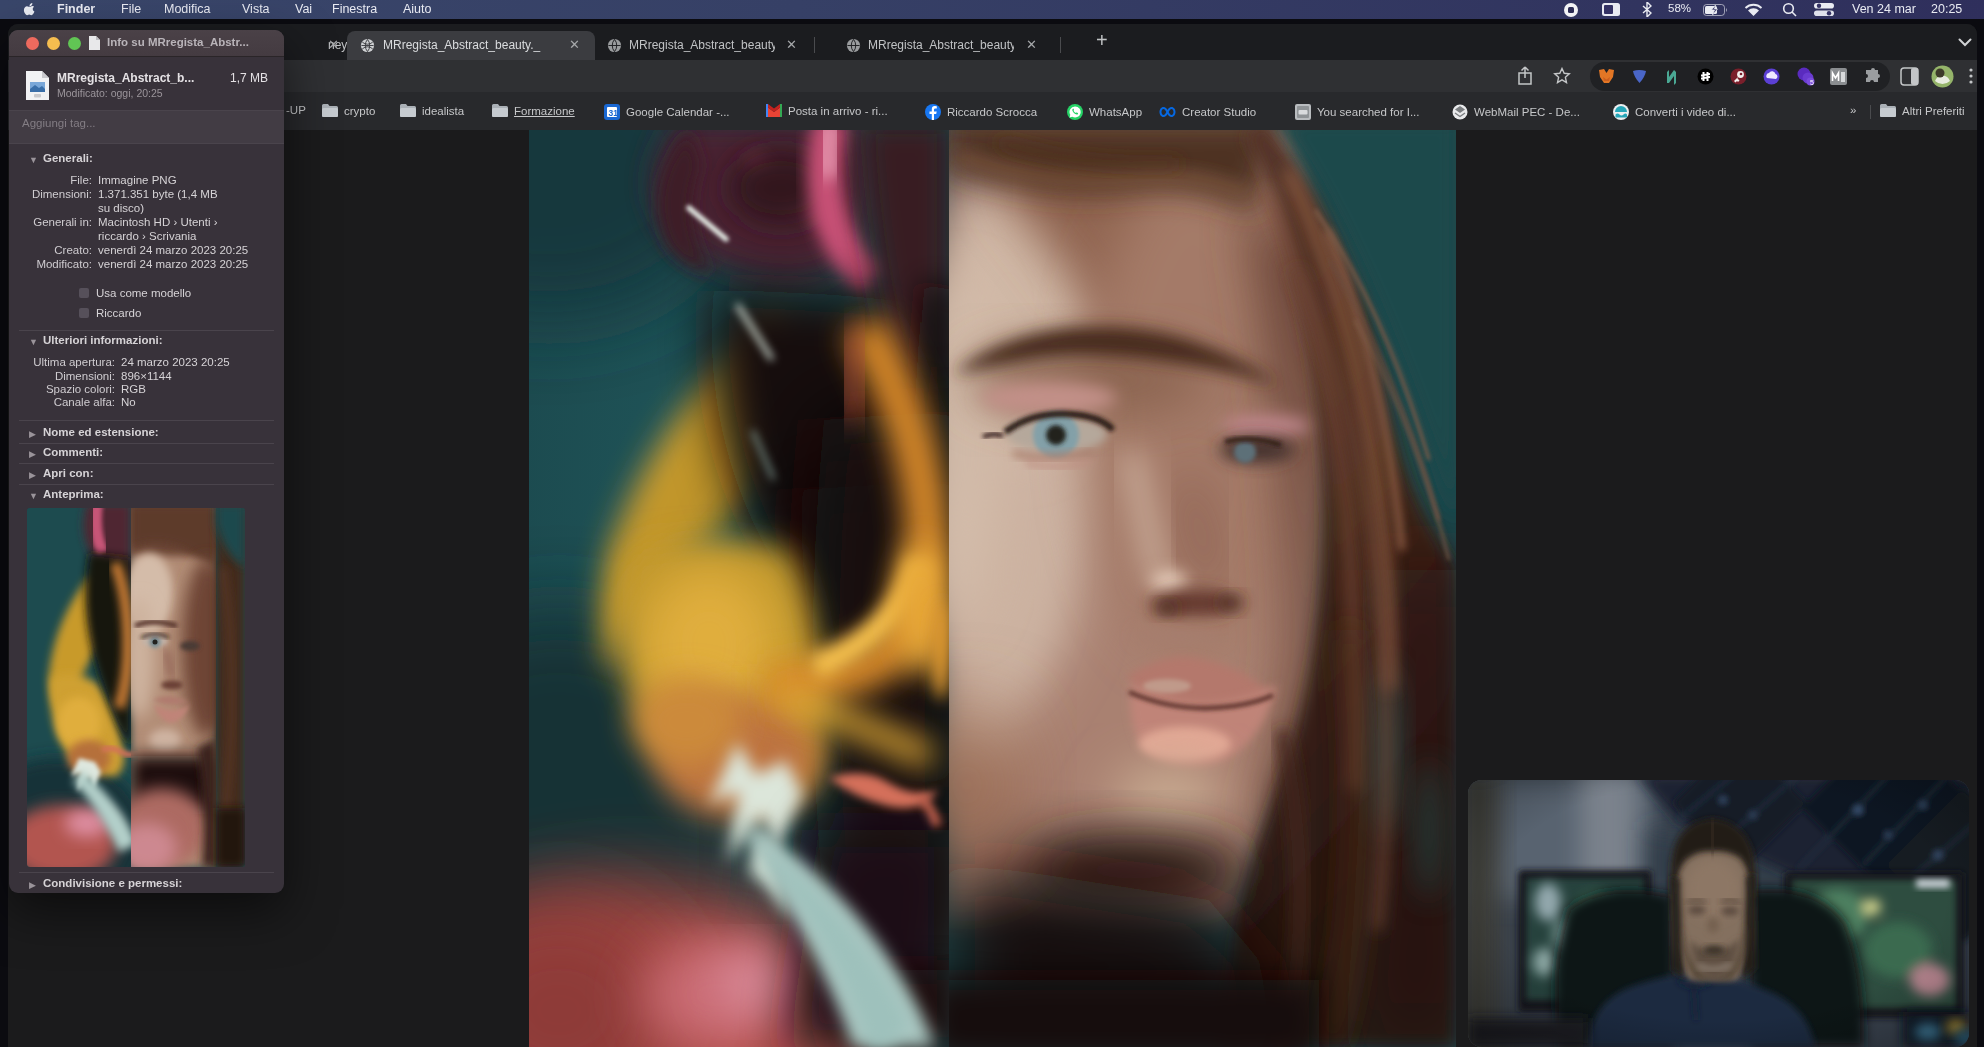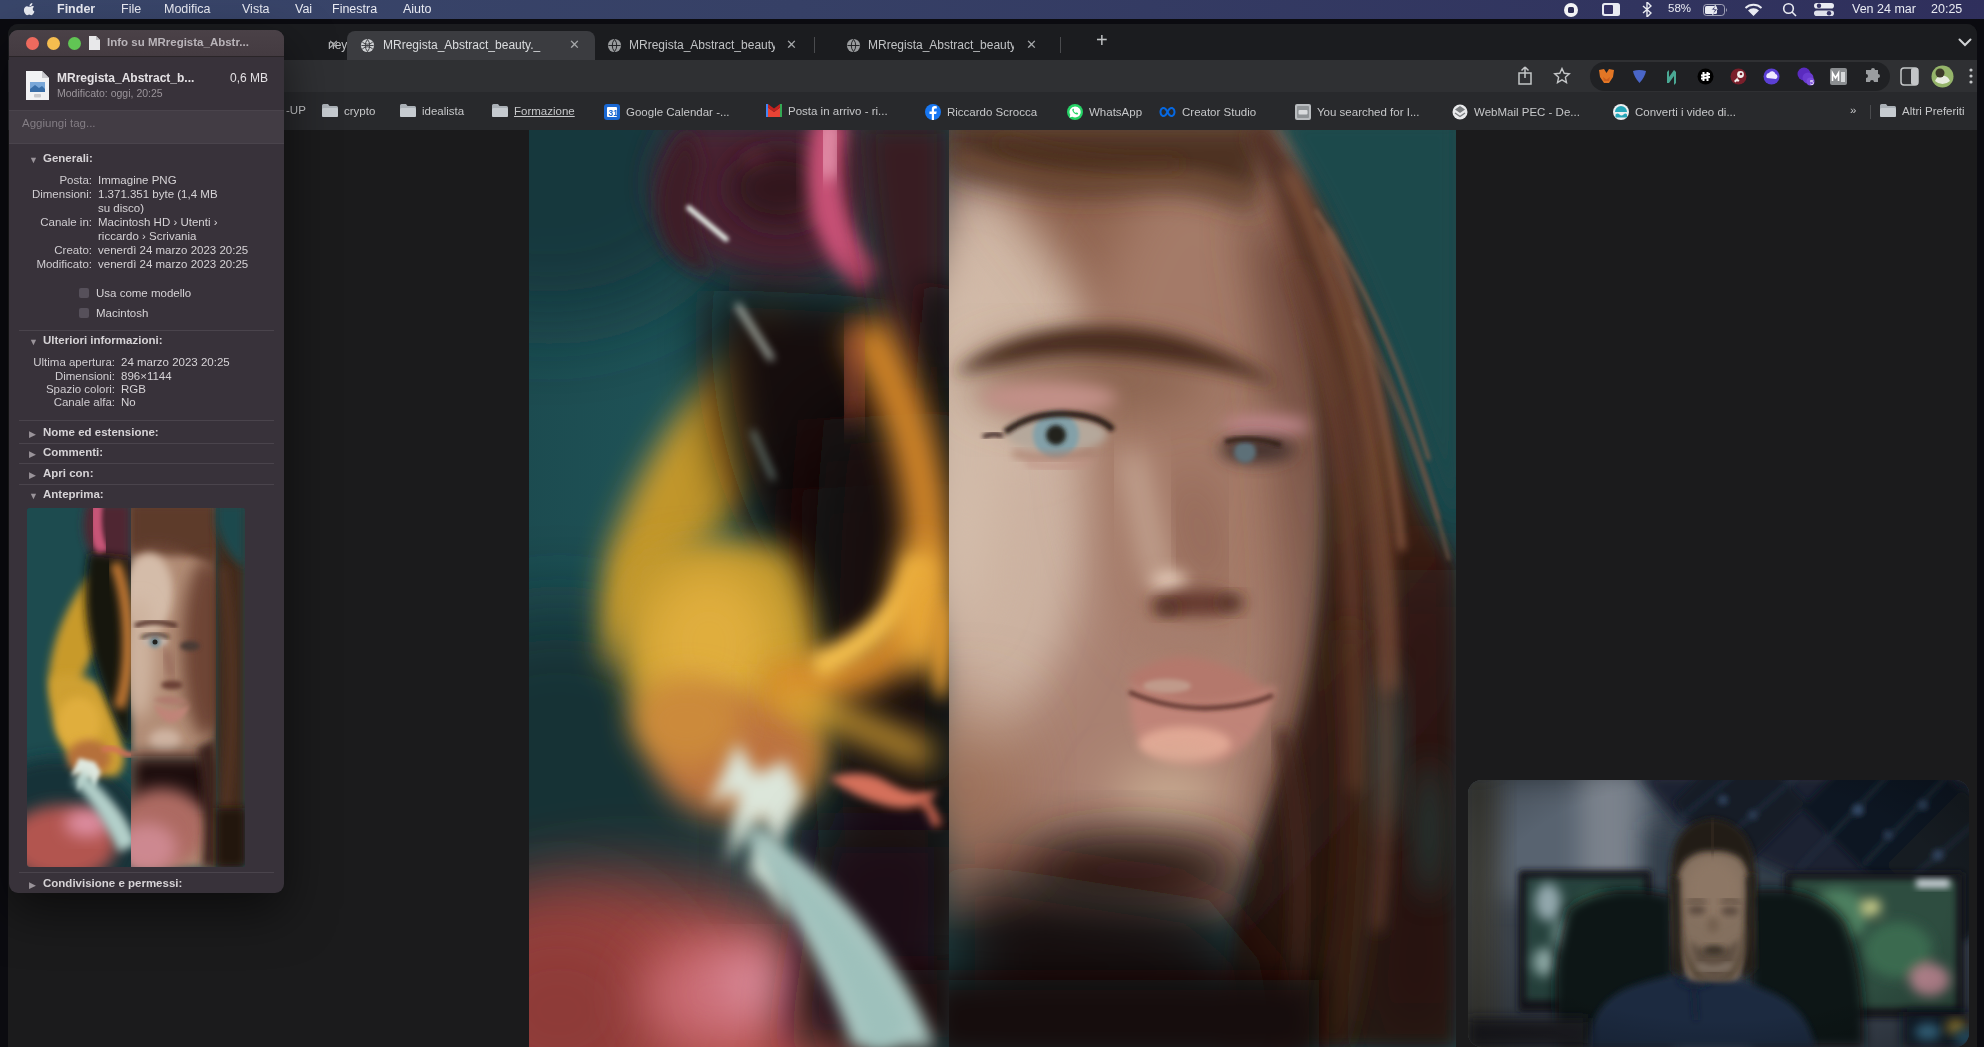--- a/index.html
+++ b/index.html
@@ -249,42 +249,42 @@
     <div style="position:absolute;left:98px;top:6px;font-weight:bold;font-size:11.5px;color:#b9b4b9;">Info su MRregista_Abstr...</div>
   </div>
   <svg class="abs" style="left:16px;top:40px;" width="25" height="31" viewBox="0 0 25 31">
       <path d="M1 1 h16 l7 7 v22 h-23z" fill="#f2f2f4"></path>
       <path d="M17 1 l7 7 h-7z" fill="#c9c9cd"></path>
       <rect x="5" y="12" width="15" height="10" fill="#7aa7d8"></rect>
       <path d="M5 19 l5 -4 4 3 3 -2 3 3 v3 h-15z" fill="#3a6ea8"></path>
       <rect x="9" y="24" width="7" height="3.5" rx="1" fill="#c9c9cd"></rect>
     </svg>
   <div class="abs" style="left:48px;top:41px;font-weight:bold;font-size:12px;color:#e4e1e4;">MRregista_Abstract_b...</div>
-  <div class="abs" style="left:221px;top:41px;font-size:12px;color:#e4e1e4;">0,6 MB</div>
+  <div class="abs" style="left:221px;top:41px;font-size:12px;color:#e4e1e4;">1,7 MB</div>
   <div class="abs" style="left:48px;top:57px;font-size:10.5px;color:#9b959b;">Modificato: oggi, 20:25</div>
   <div class="abs" style="left:0;top:80px;width:275px;height:32px;background:#423c44;border-top:1px solid #4a444c;border-bottom:1px solid #4a444c;"></div>
   <div class="abs" style="left:13px;top:87px;font-size:11.5px;color:#837d84;">Aggiungi tag...</div>
   <div class="chev" style="left:20px;top:125px;">▼</div>
     <div class="hdr" style="left:34px;top:122px;">Generali:</div>
-  <div class="lbl" style="left:0;width:83px;top:144px;">Posta:</div>
+  <div class="lbl" style="left:0;width:83px;top:144px;">File:</div>
     <div class="val" style="left:89px;top:144px;">Immagine PNG</div>
   <div class="lbl" style="left:0;width:83px;top:158px;">Dimensioni:</div>
     <div class="val" style="left:89px;top:158px;">1.371.351 byte (1,4 MB</div>
   <div class="val" style="left:89px;top:172px;">su disco)</div>
-  <div class="lbl" style="left:0;width:83px;top:186px;">Canale in:</div>
+  <div class="lbl" style="left:0;width:83px;top:186px;">Generali in:</div>
     <div class="val" style="left:89px;top:186px;">Macintosh HD › Utenti ›</div>
   <div class="val" style="left:89px;top:200px;">riccardo › Scrivania</div>
   <div class="lbl" style="left:0;width:83px;top:214px;">Creato:</div>
     <div class="val" style="left:89px;top:214px;">venerdì 24 marzo 2023 20:25</div>
   <div class="lbl" style="left:0;width:83px;top:228px;">Modificato:</div>
     <div class="val" style="left:89px;top:228px;">venerdì 24 marzo 2023 20:25</div>
   <div class="abs" style="left:70px;top:258px;width:10px;height:10px;border-radius:2px;background:#56505a;"></div>
     <div class="val" style="left:87px;top:257px;">Usa come modello</div>
   <div class="abs" style="left:70px;top:278px;width:10px;height:10px;border-radius:2px;background:#56505a;"></div>
-    <div class="val" style="left:87px;top:277px;">Macintosh</div>
+    <div class="val" style="left:87px;top:277px;">Riccardo</div>
   <div class="sep" style="top:300px;"></div>
   <div class="chev" style="left:20px;top:307px;">▼</div>
     <div class="hdr" style="left:34px;top:304px;">Ulteriori informazioni:</div>
   <div class="lbl" style="left:0;width:106px;top:326px;">Ultima apertura:</div>
     <div class="val" style="left:112px;top:326px;">24 marzo 2023 20:25</div>
   <div class="lbl" style="left:0;width:106px;top:340px;">Dimensioni:</div>
     <div class="val" style="left:112px;top:340px;">896×1144</div>
   <div class="lbl" style="left:0;width:106px;top:353px;">Spazio colori:</div>
     <div class="val" style="left:112px;top:353px;">RGB</div>
   <div class="lbl" style="left:0;width:106px;top:366px;">Canale alfa:</div>

